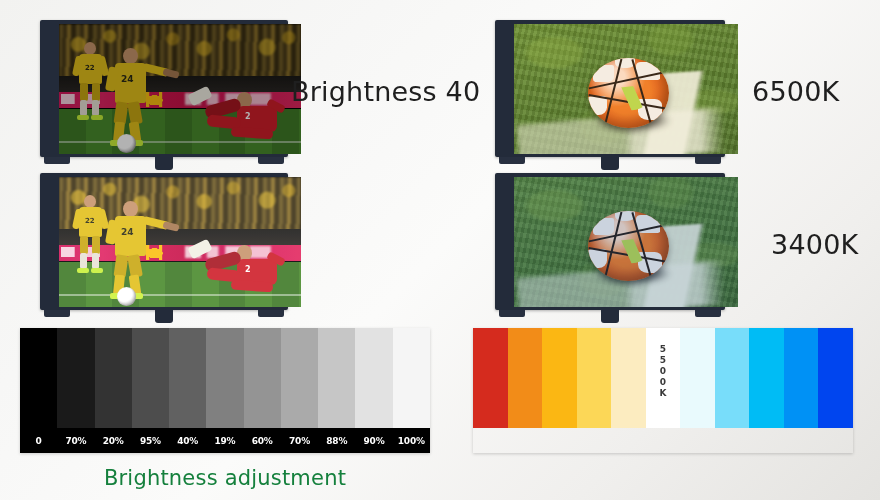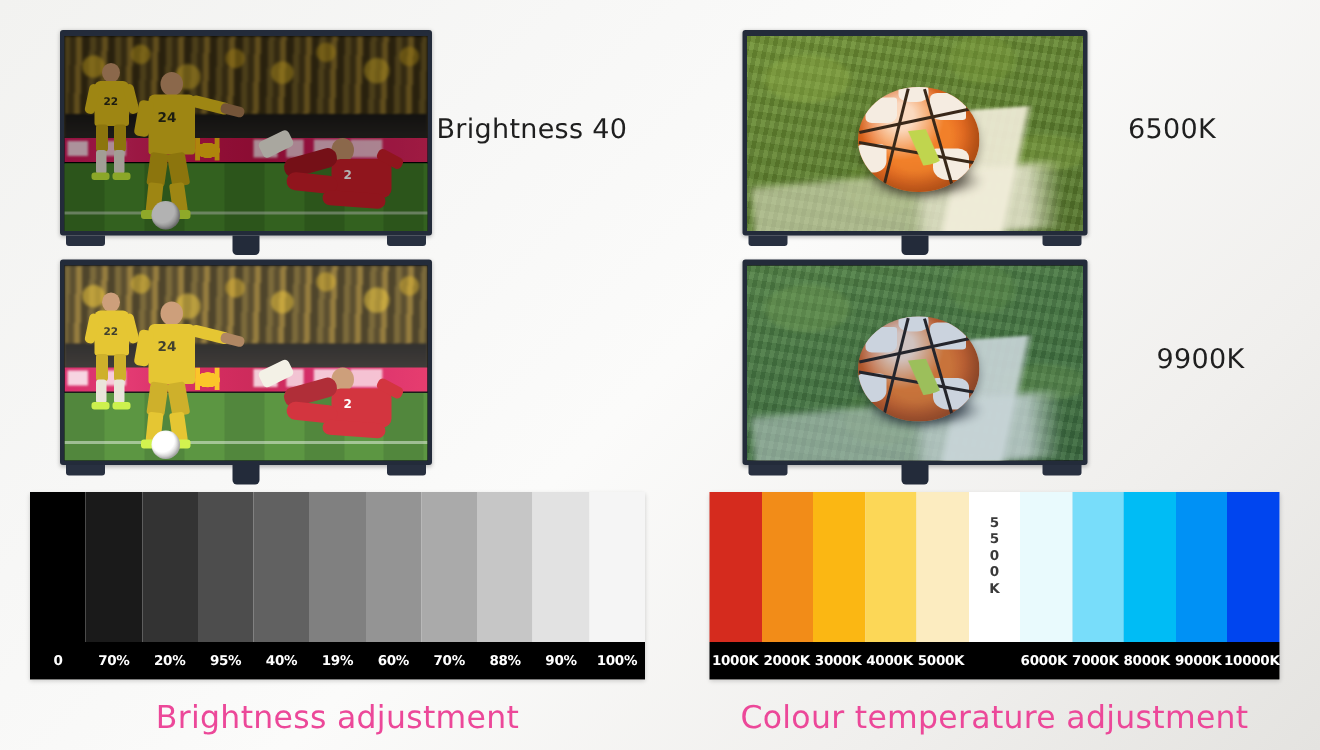--- a/index.html
+++ b/index.html
@@ -13,21 +13,21 @@
   
   .tv{position:absolute;}
   .tv-body{position:relative;width:100%;height:100%;}
   .tv-frame{
     position:absolute;left:0;top:0;right:0;bottom:0;
     background:#232b3a;border-radius:2px;
     padding:4px 3px 3px 3px;box-sizing:border-box;
     box-shadow:0 1px 3px rgba(0,0,0,.28);
   }
   .tv-screen{
-    position:relative;width:100%;height:100%;overflow:hidden;background:#000;
+    position:relative;width:100%;height:100%;overflow:hidden;background:#000;margin-left:16px;
   }
   .tv-feet{position:absolute;left:0;right:0;top:100%;height:12px;}
   .foot{position:absolute;top:0;width:26px;height:7px;background:#283040;border-radius:0 0 2px 2px;}
   .foot.l{left:4px;}
   .foot.r{right:4px;}
   .foot.center{left:50%;margin-left:-9px;width:18px;height:13px;background:#232b3a;border-radius:0 0 3px 3px;}
 
   
   .sc-football{position:absolute;inset:0;}
   .crowd{position:absolute;left:0;right:0;top:0;height:52%;
@@ -108,33 +108,33 @@
   .sb-swoosh{position:absolute;left:36%;top:40%;width:44%;height:34%;
     background:linear-gradient(72deg,transparent 0 30%,#b9d94a 32% 58%,transparent 60%);
     border-radius:0 0 60% 12%;transform:rotate(-6deg);}
   .ball-shadow{position:absolute;border-radius:50%;
     background:radial-gradient(ellipse at 50% 50%,rgba(0,0,0,.5) 0 45%,transparent 72%);filter:blur(3px);}
 
   
   .grade{position:absolute;inset:0;pointer-events:none;}
 
   
-  .tvlabel{position:absolute;color:#1f1f1f;font-size:18px;letter-spacing:.2px;white-space:nowrap;}
+  .tvlabel{position:absolute;color:#1f1f1f;font-size:27px;letter-spacing:.2px;white-space:nowrap;}
 
   
   .strip{position:absolute;box-shadow:0 1px 3px rgba(0,0,0,.18);}
   .swatches{display:flex;width:100%;height:100%;}
   .swatch{flex:1 1 0;height:100%;position:relative;}
   .labelbar{position:absolute;left:0;right:0;background:#000;display:flex;}
   .labelbar .lb{flex:1 1 0;display:flex;align-items:center;justify-content:center;
     color:#fff;font-size:9px;font-weight:bold;letter-spacing:-.2px;font-family:"DejaVu Sans",sans-serif;}
   .vlabel{position:absolute;left:50%;transform:translateX(-50%);top:16px;
     display:flex;flex-direction:column;align-items:center;line-height:1.22;
     color:#3a3a3a;font-size:9px;font-weight:bold;font-family:"DejaVu Sans",sans-serif;}
-  .caption{position:absolute;text-align:center;color:#ec4899;font-size:21px;letter-spacing:.2px;}
+  .caption{position:absolute;text-align:center;color:#15803d;font-size:21px;letter-spacing:.2px;}
 </style>
 </head>
 <body style="background: linear-gradient(135deg, rgb(242, 242, 240) 0%, rgb(247, 247, 246) 28%, rgb(251, 251, 250) 50%, rgb(240, 239, 237) 78%, rgb(228, 227, 224) 100%);">
 
 <div class="stage">
 
   <div class="tv" style="left:40px;top:20px;width:248px;height:137px;">
     <div class="tv-body">
       <div class="tv-frame">
         <div class="tv-screen">
@@ -330,21 +330,21 @@
           <div class="grade" style="background:rgba(40,90,160,.20);"></div>
         </div>
       </div>
       <div class="tv-feet">
         <div class="foot l"></div>
         <div class="foot r"></div>
         <div class="foot center"></div>
       </div>
     </div>
   </div>
-  <div class="tvlabel" style="left:771px;top:229px;">9900K</div>
+  <div class="tvlabel" style="left:771px;top:229px;">3400K</div>
 
   <div class="strip" style="left:20px;top:328px;width:410px;height:125px;">
     <div class="swatches" style="height:100px;">
       <div class="swatch" style="background:#000000;"></div>
       <div class="swatch" style="background:#1a1a1a;"></div>
       <div class="swatch" style="background:#333333;"></div>
       <div class="swatch" style="background:#4d4d4d;"></div>
       <div class="swatch" style="background:#616161;"></div>
       <div class="swatch" style="background:#808080;"></div>
       <div class="swatch" style="background:#949494;"></div>
@@ -384,29 +384,15 @@
           <span>0</span>
           <span>K</span>
         </div>
       </div>
       <div class="swatch" style="background:#e9fafd;"></div>
       <div class="swatch" style="background:#78ddfa;"></div>
       <div class="swatch" style="background:#00bcf5;"></div>
       <div class="swatch" style="background:#0091f5;"></div>
       <div class="swatch" style="background:#0045ef;"></div>
     </div>
-    <div class="labelbar" style="top:100px;height:25px;">
-      <div class="lb">1000K</div>
-      <div class="lb">2000K</div>
-      <div class="lb">3000K</div>
-      <div class="lb">4000K</div>
-      <div class="lb">5000K</div>
-      <div class="lb"></div>
-      <div class="lb">6000K</div>
-      <div class="lb">7000K</div>
-      <div class="lb">8000K</div>
-      <div class="lb">9000K</div>
-      <div class="lb">10000K</div>
-    </div>
-  </div>
-  <div class="caption" style="left:463px;top:466px;width:400px;">Colour temperature adjustment</div>
+  </div>
 
 </div>
 
 </body></html>

